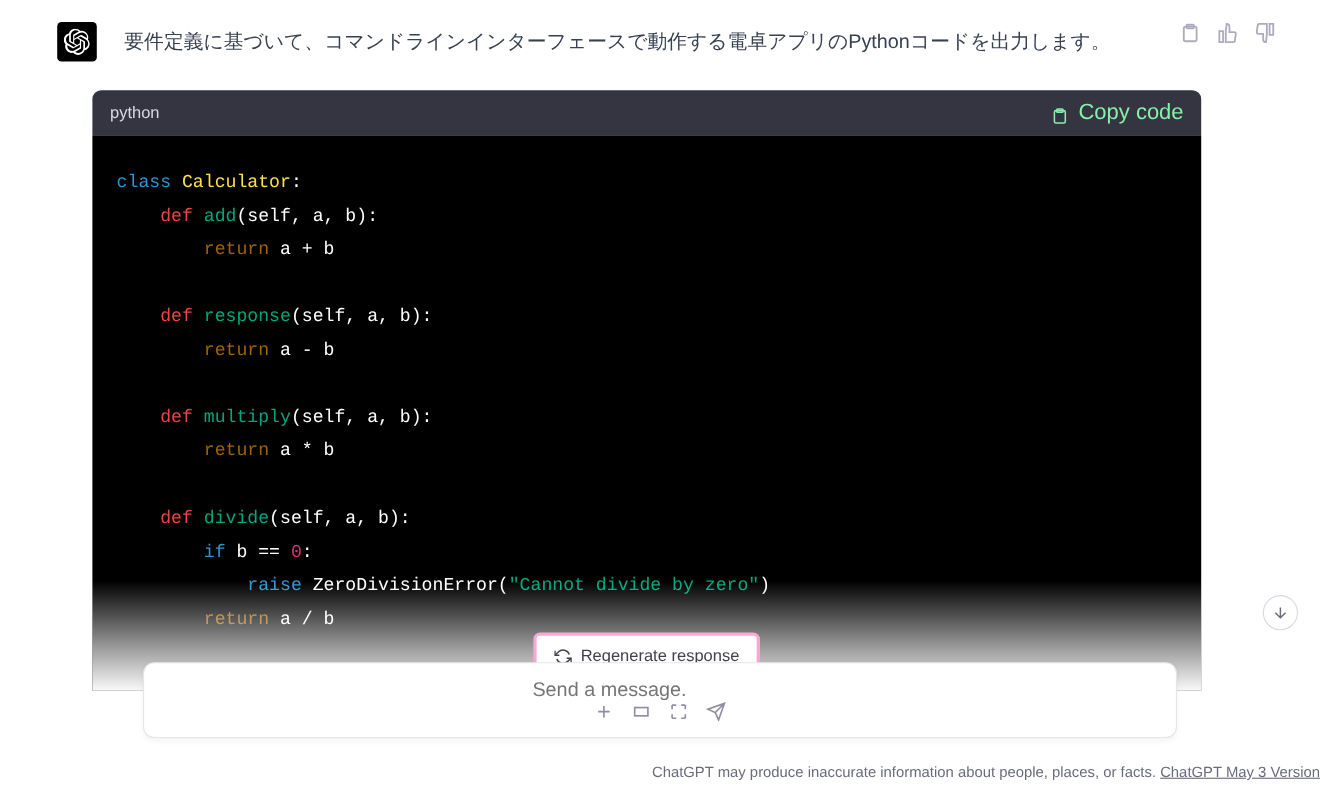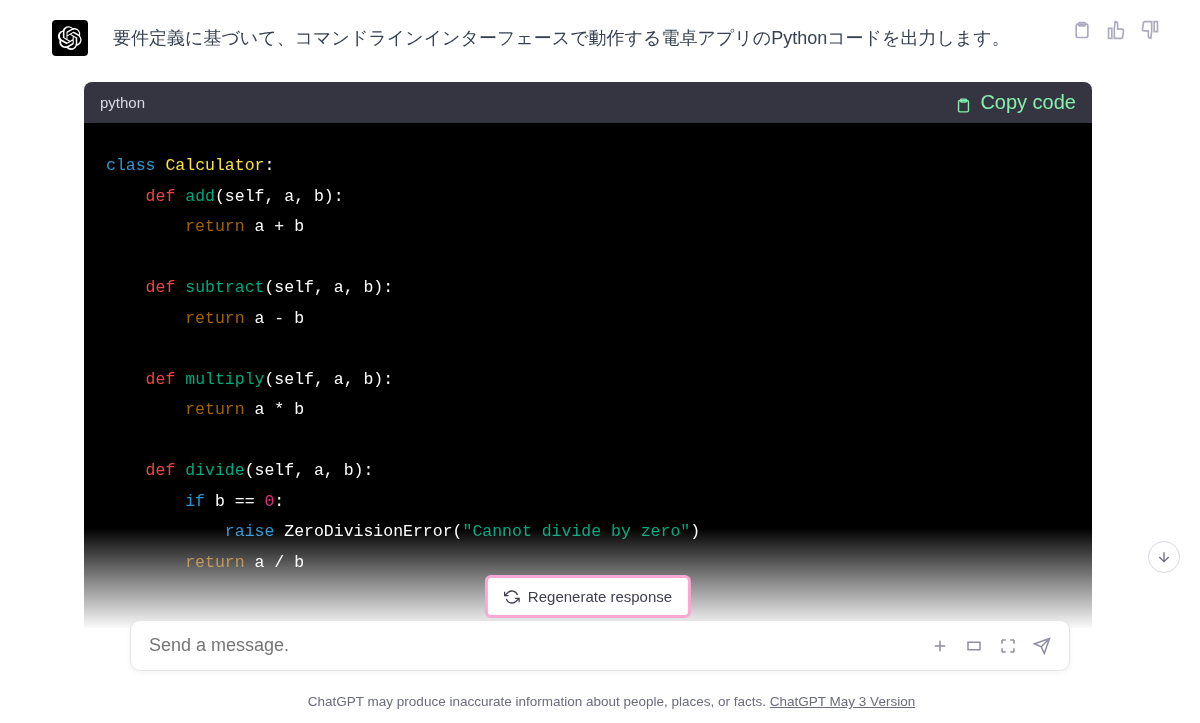--- a/index.html
+++ b/index.html
@@ -115,41 +115,42 @@
     left: 130px;
     right: 130px;
     bottom: 52px;
     background: #fff;
     border: 1px solid #e5e5e5;
     border-radius: 10px;
     box-shadow: 0 2px 6px rgba(0,0,0,0.05);
     display: flex;
     align-items: center;
     padding: 14px 18px;
+    flex-direction: column;
   }
   .input-box {
     flex: 1;
     font-size: 18px;
     color: #8e8ea0;
     outline: none;
     border: none;
     background: transparent;
   }
   .input-actions {
     display: flex;
     gap: 16px;
     align-items: center;
     color: #8e8ea0;
   }
   .input-actions .ia { width: 18px; height: 18px; cursor: pointer; }
   .disclaimer {
     position: absolute;
     bottom: 14px;
     left: 0; right: 0;
-    text-align: center;
+    text-align: right;
     font-size: 13.5px;
     color: #6b6c7b;
     padding-left: 23px;
   }
   .disclaimer a { color: #6b6c7b; text-decoration: underline; }
   .scroll-down {
     position: absolute;
     right: 20px;
     bottom: 150px;
     width: 32px;
@@ -196,21 +197,21 @@
           <rect x="8" y="3" width="8" height="4" rx="1"></rect>
           <rect x="5" y="5" width="14" height="16" rx="2"></rect>
         </svg>
       <span>Copy code</span>
     </div>
   </div>
   <div class="code-body"><span class="tok-kw">class</span> <span class="tok-cls">Calculator</span><span class="tok-id">:</span>
     <span class="tok-def">def</span> <span class="tok-fn">add</span><span class="tok-id">(self, a, b):</span>
         <span class="tok-ret">return</span> <span class="tok-id">a + b</span>
 
-    <span class="tok-def">def</span> <span class="tok-fn">subtract</span><span class="tok-id">(self, a, b):</span>
+    <span class="tok-def">def</span> <span class="tok-fn">response</span><span class="tok-id">(self, a, b):</span>
         <span class="tok-ret">return</span> <span class="tok-id">a - b</span>
 
     <span class="tok-def">def</span> <span class="tok-fn">multiply</span><span class="tok-id">(self, a, b):</span>
         <span class="tok-ret">return</span> <span class="tok-id">a * b</span>
 
     <span class="tok-def">def</span> <span class="tok-fn">divide</span><span class="tok-id">(self, a, b):</span>
         <span class="tok-if">if</span> <span class="tok-id">b == </span><span class="tok-num">0</span><span class="tok-id">:</span>
             <span class="tok-raise">raise</span> <span class="tok-err">ZeroDivisionError</span><span class="tok-id">(</span><span class="tok-str">"Cannot divide by zero"</span><span class="tok-id">)</span>
         <span class="tok-ret">return</span> <span class="tok-id">a / b</span>
 </div>

